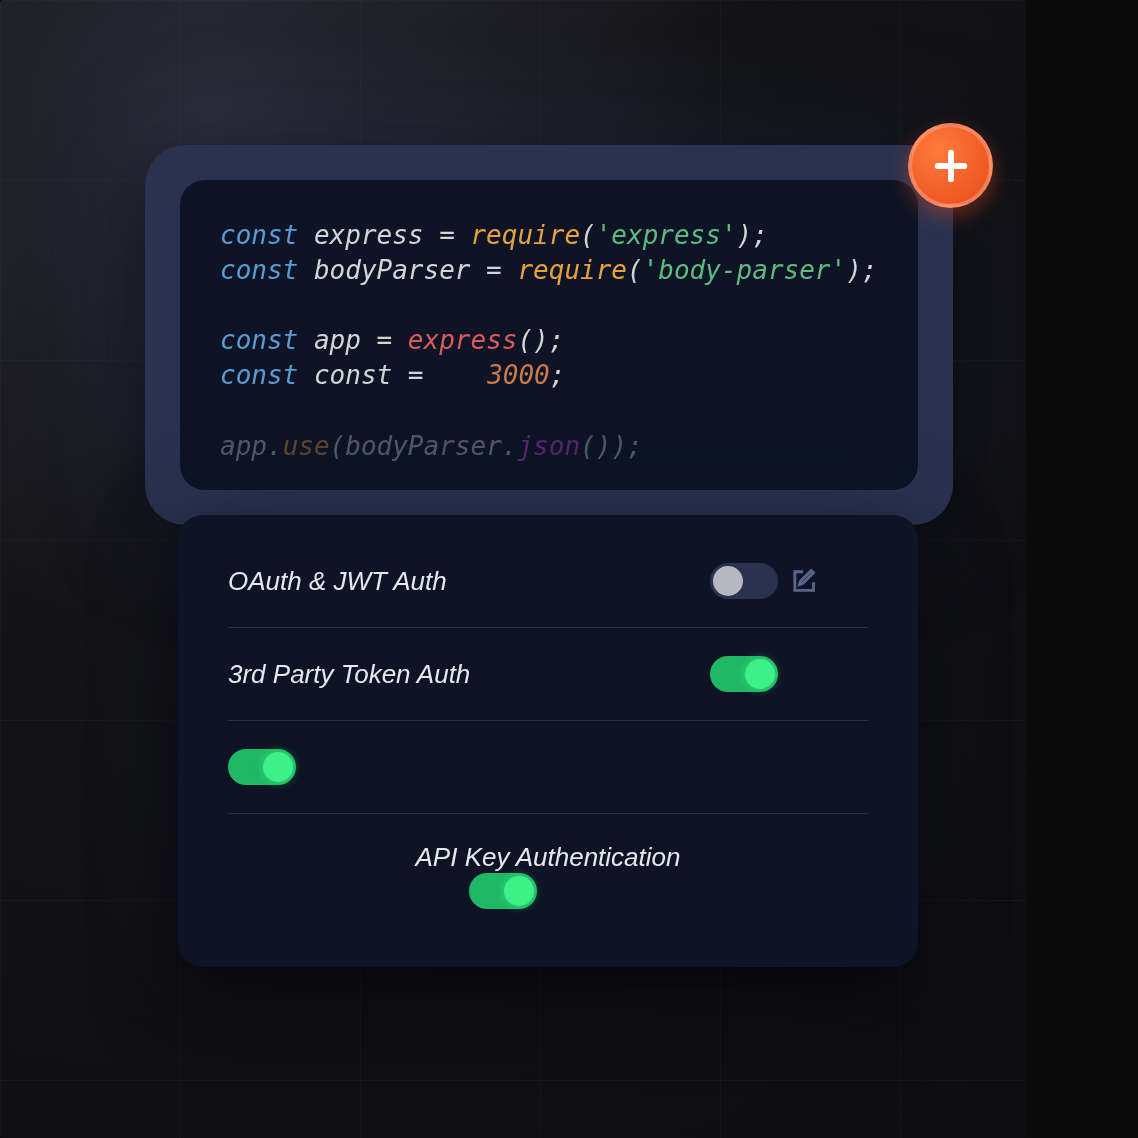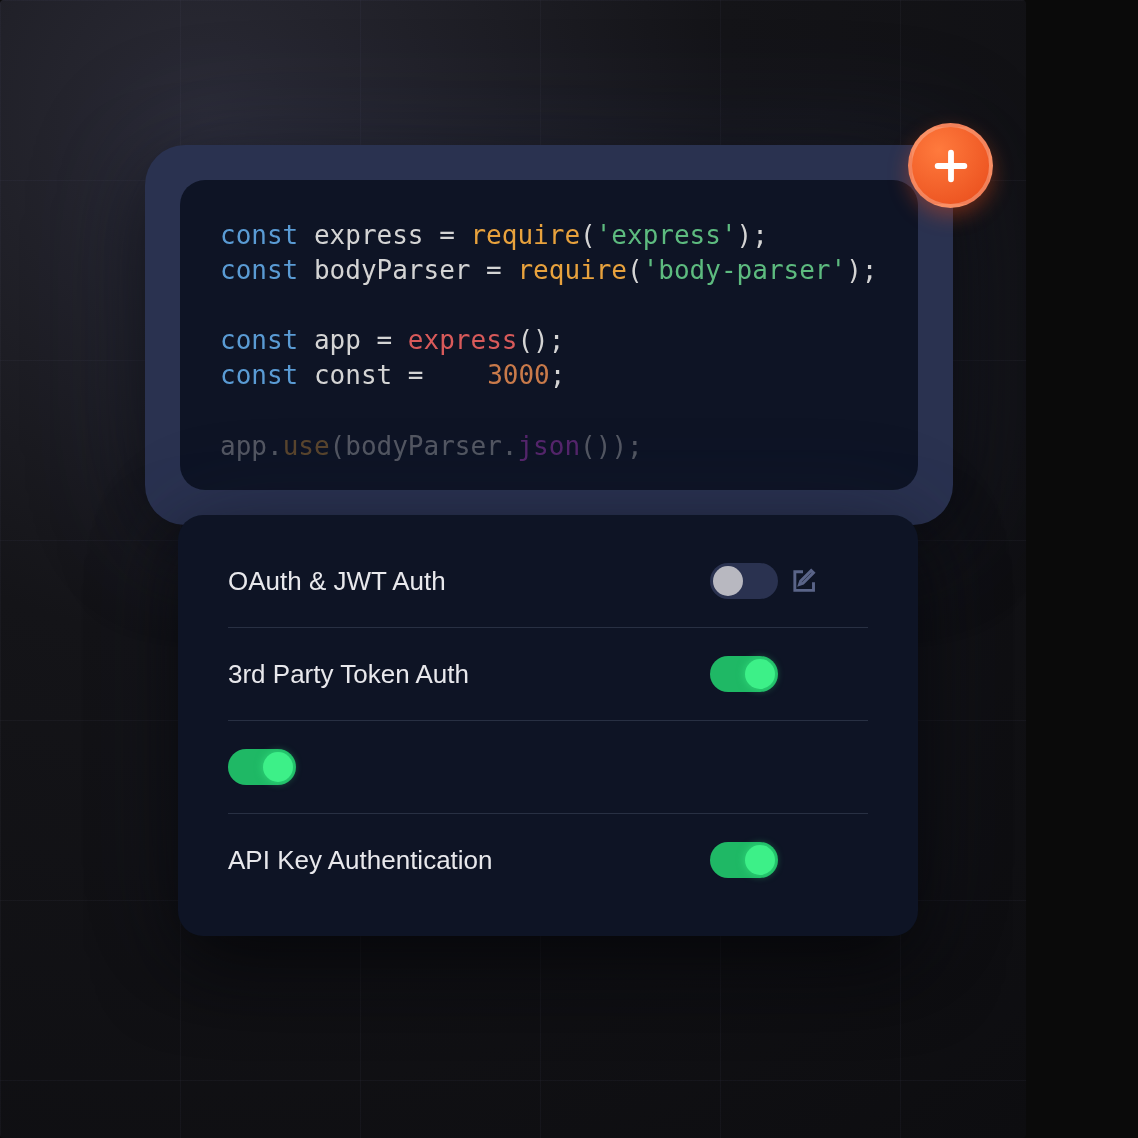--- a/index.html
+++ b/index.html
@@ -17,20 +17,21 @@
       position: relative;
     }
 
     .outer-frame {
       width: 1026px;
       height: 1138px;
       background: radial-gradient(circle at 20% 10%, #2a2a35 0%, #141418 40%, #0d0d10 100%);
       border-radius: 4px;
       position: relative;
       overflow: hidden;
+      font-style: italic;
     }
 
     .grid-overlay {
       position: absolute;
       inset: 0;
       background-image:
         linear-gradient(rgba(100, 100, 130, 0.08) 1px, transparent 1px),
         linear-gradient(90deg, rgba(100, 100, 130, 0.08) 1px, transparent 1px);
       background-size: 180px 180px;
       pointer-events: none;
@@ -115,20 +116,21 @@
 
     .setting-row {
       display: flex;
       align-items: center;
       padding: 28px 0;
       border-bottom: 1px solid rgba(120, 130, 160, 0.25);
     }
 
     .setting-row:last-child {
       border-bottom: none;
+      flex-direction: column;
     }
 
     .setting-label {
       flex: 1;
       color: #e8e8ec;
       font-size: 26px;
       font-weight: 400;
     }
 
     .toggle {

